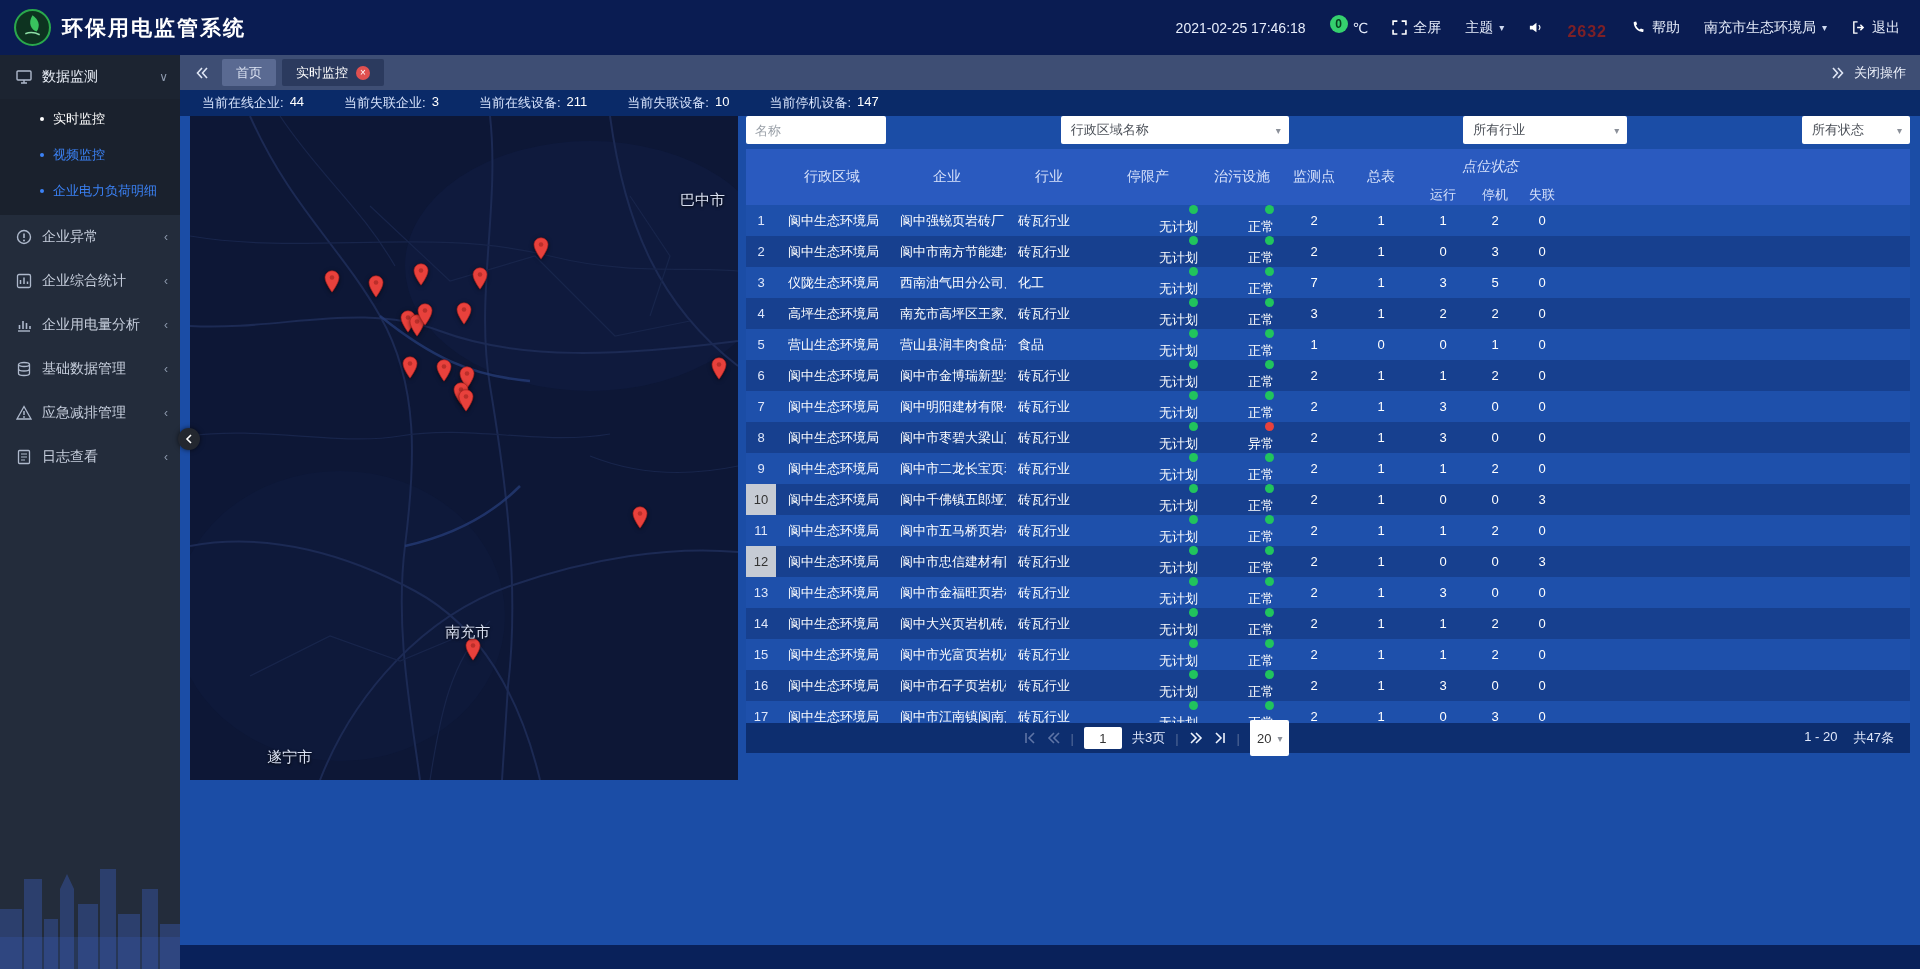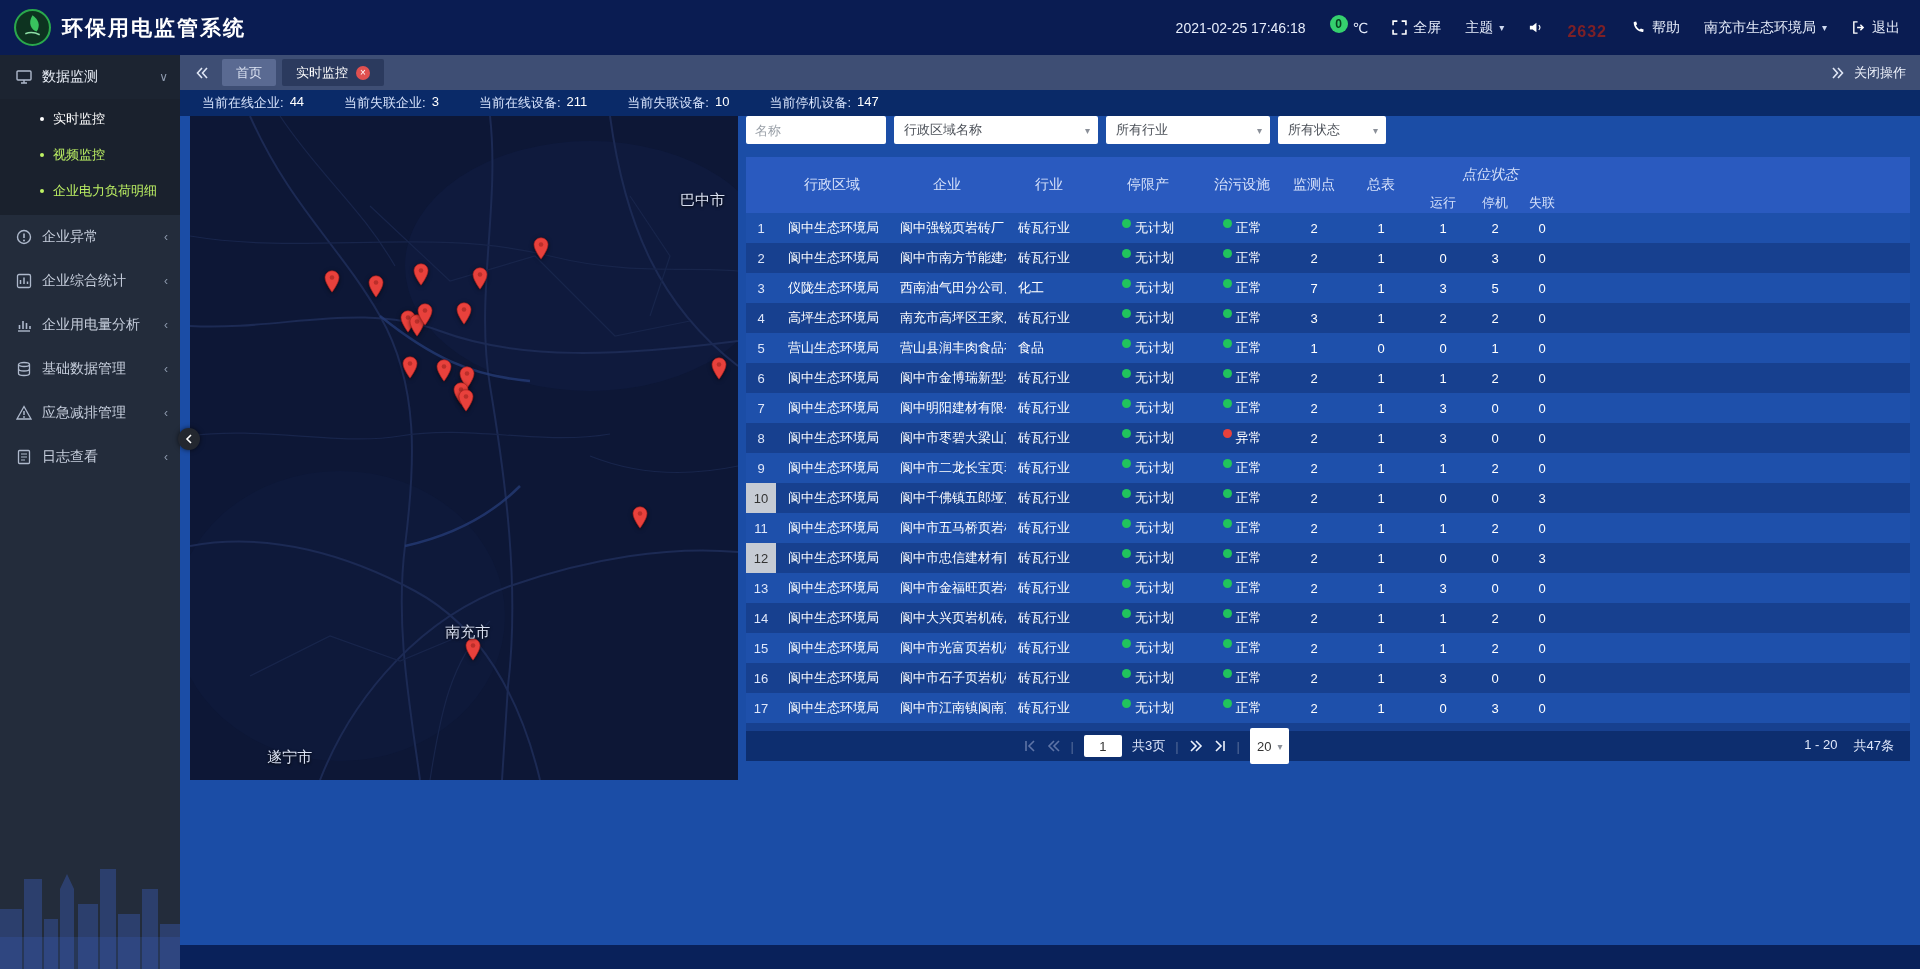--- a/index.html
+++ b/index.html
@@ -25,21 +25,21 @@
 
   
   .sidebar{width:180px;background:#232c3b;position:relative;flex:0 0 auto;overflow:hidden;}
   .sb-head{height:44px;display:flex;align-items:center;gap:10px;padding:0 12px 0 16px;color:#c7cfdd;font-size:14px;cursor:pointer;}
   .sb-ico{width:16px;height:16px;color:#aeb9cc;flex:0 0 auto;}
   .sb-ico svg{width:16px;height:16px;display:block;}
   .sb-label{flex:1;white-space:nowrap;overflow:hidden;}
   .sb-caret{font-size:12px;color:#8d99ad;}
   .sb-group.active-group .sb-head{background:#1c2431;color:#e8edf6;}
   .sb-children{background:#1a212d;padding:2px 0 6px;}
-  .sb-child{height:36px;display:flex;align-items:center;gap:9px;padding-left:40px;color:#bef264;font-size:13px;cursor:pointer;}
+  .sb-child{height:36px;display:flex;align-items:center;gap:9px;padding-left:40px;color:#3b82f6;font-size:13px;cursor:pointer;}
   .sb-dot{width:4px;height:4px;border-radius:50%;background:currentColor;flex:0 0 auto;}
   .sb-child.active{color:#ffffff;}
   .skyline{position:absolute;left:0;right:0;bottom:0;height:150px;width:100%;pointer-events:none;}
 
   
   .content{flex:1;display:flex;flex-direction:column;min-width:0;background:#1b4da6;border-radius:6px;}
 
   
   .tabbar{height:35px;background:#3e4e74;display:flex;align-items:center;padding:0 14px;gap:12px;flex:0 0 auto;}
   .tab-nav{cursor:pointer;display:inline-flex;}
@@ -63,43 +63,43 @@
   .map-canvas{position:absolute;inset:0;background:#0d1736;overflow:hidden;}
   .map-roads{position:absolute;inset:0;width:100%;height:100%;}
   .city-label{position:absolute;transform:translate(-50%,-50%);color:#d9e0f2;font-size:15px;text-shadow:0 1px 3px #000;white-space:nowrap;}
   .pin{position:absolute;transform:translate(-50%,-100%);}
   .pin svg{display:block;filter:drop-shadow(0 1px 2px rgba(0,0,0,.55));}
   .map-collapse{position:absolute;left:-12px;top:47%;width:22px;height:22px;border-radius:50%;background:#23272f;display:flex;align-items:center;justify-content:center;cursor:pointer;box-shadow:0 0 5px rgba(0,0,0,.6);z-index:5;}
   .map-collapse svg{width:10px;height:10px;display:block;}
 
   
   .right-panel{flex:1;display:flex;flex-direction:column;min-width:0;}
-  .filters{height:28px;display:flex;gap:8px;margin-bottom:13px;flex:0 0 auto;}
+  .filters{height:28px;display:flex;gap:8px;margin-bottom:5px;flex:0 0 auto;justify-content:space-between;}
   .filter-input{width:140px;height:28px;border:none;border-radius:2px;padding:0 9px;font-size:13px;color:#333;background:#fff;outline:none;font-family:inherit;box-sizing:border-box;}
   .filter-input::placeholder{color:#9aa0a8;}
   .filter-select{height:28px;background:#fff;border-radius:2px;display:flex;align-items:center;justify-content:space-between;padding:0 8px 0 10px;font-size:13px;color:#4a4f57;cursor:pointer;box-sizing:border-box;}
-  .fs-region{width:204px;}
+  .fs-region{width:228px;}
   .fs-industry{width:164px;}
   .fs-status{width:108px;}
 
   
   .table-wrap{height:574px;overflow:hidden;flex:0 0 auto;}
   table.company-table{width:100%;border-collapse:collapse;table-layout:fixed;}
   .company-table thead th{background:#2a5abf;color:#d6e1fa;font-weight:normal;font-size:14px;padding:0;}
   .company-table thead tr:first-child th{height:36px;}
   .company-table thead tr:last-child th{height:20px;font-size:13px;}
   th.group-status{font-style:italic;font-weight:bold;color:#ffffff;}
   .company-table td{height:30px;font-size:13px;color:#ffffff;padding:0 6px;overflow:hidden;white-space:nowrap;box-sizing:border-box;}
   tr.r-odd td{background:#1e50ab;}
   tr.r-even td{background:#17408f;}
   td.idx{text-align:center;color:#dfe7fa;}
   td.idx.sel{background:#c6cbd4 !important;color:#333 !important;}
   td.left{text-align:left;padding-left:12px;}
   td.num{text-align:center;}
-  .status-cell{display:flex;align-items:flex-start;justify-content:center;gap:4px;}
+  .status-cell{display:flex;align-items:flex-end;justify-content:center;gap:4px;flex-direction:column;}
   .dot{width:9px;height:9px;border-radius:50%;flex:0 0 auto;}
   .dot.ok{background:#21c45d;}
   .dot.err{background:#e8413c;}
 
   
   .pagination{height:30px;background:#0d2e6f;display:flex;align-items:center;position:relative;flex:0 0 auto;color:#dfe7fa;font-size:13px;}
   .pg-zone{width:820px;display:flex;align-items:center;justify-content:center;gap:10px;}
   .pg-btn{display:inline-flex;cursor:pointer;color:#eef3fd;}
   .pg-btn.disabled{color:#5e74a6;cursor:default;}
   .pg-btn svg{width:14px;height:14px;display:block;}

